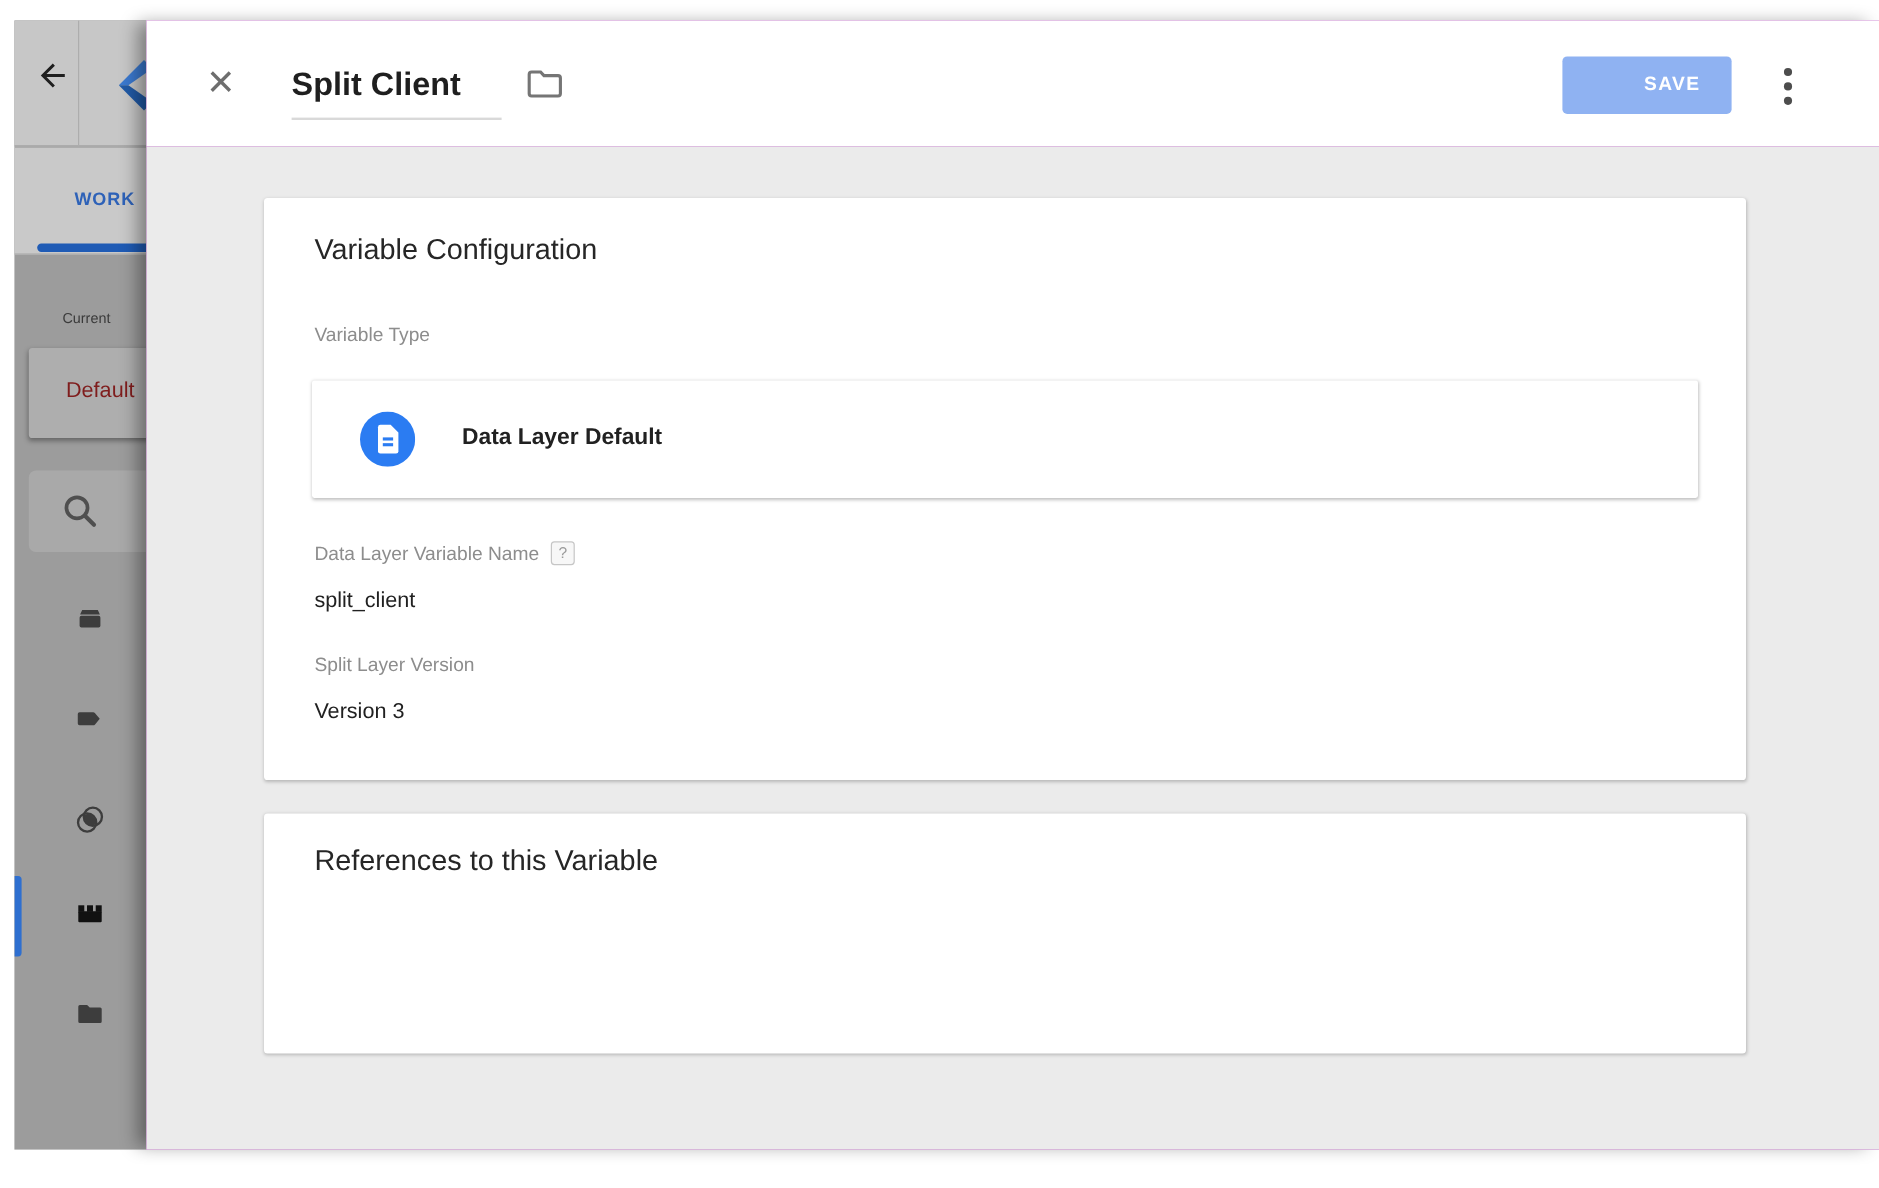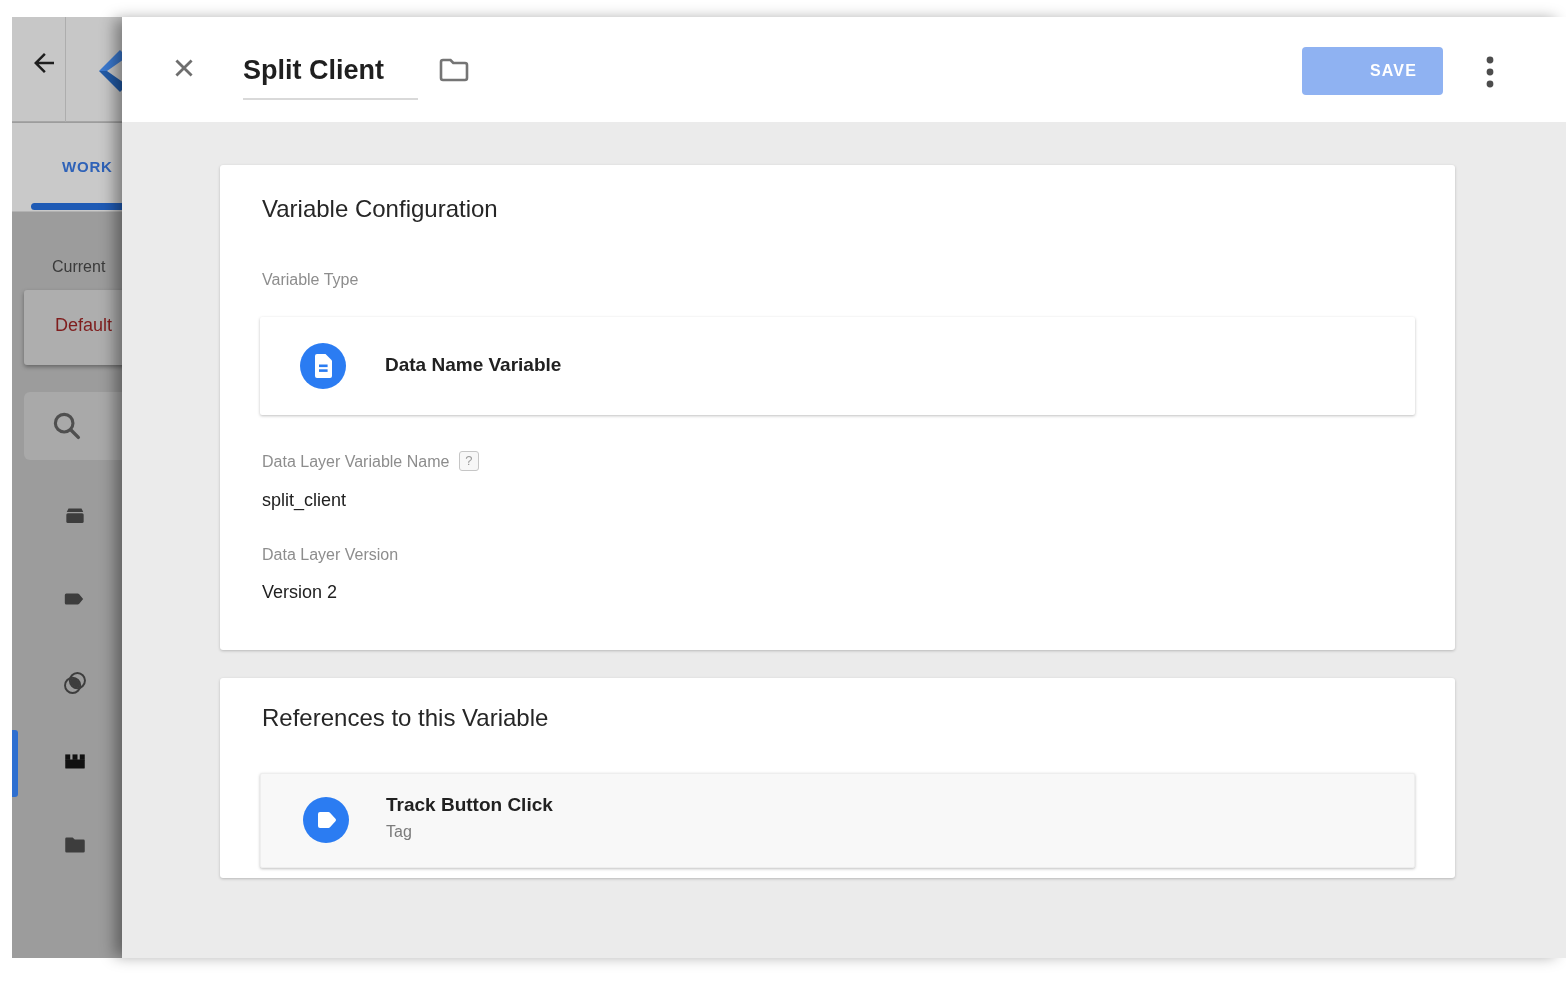--- a/index.html
+++ b/index.html
@@ -12,21 +12,21 @@
   
   #base{position:absolute;left:0;top:0;width:110px;height:100%;overflow:hidden;background:#9c9c9c;}
   #base-header{position:absolute;left:0;top:0;width:110px;height:105px;background:#c7c7c7;border-bottom:1px solid #a6a6a6;}
   #back-btn{position:absolute;left:17px;top:31px;width:30px;height:30px;cursor:pointer;}
   #header-vdivider{position:absolute;left:53px;top:0;width:1px;height:105px;background:#adadad;}
   #gtm-logo{position:absolute;left:83px;top:26px;width:56px;height:56px;}
   #tab-row{position:absolute;left:0;top:106px;width:110px;height:89px;background:#c9c9c9;border-bottom:1px solid #b2b2b2;padding-left:12px;}
   .tab-label{position:absolute;left:50px;top:35px;font-size:15px;font-weight:bold;letter-spacing:.8px;color:#2e62b8;white-space:nowrap;}
   #tab-indicator{position:absolute;left:19px;top:80px;width:91px;height:7px;background:#1f5bb5;border-radius:4px 0 0 4px;}
   #side-content{position:absolute;left:0;top:196px;width:110px;bottom:0;}
-  .current-label{position:absolute;left:40px;top:45px;font-size:16px;color:#3a3a3a;white-space:nowrap;}
+  .current-label{position:absolute;left:40px;top:45px;font-size:12px;color:#3a3a3a;white-space:nowrap;}
   .ws-card{position:absolute;left:12px;top:77px;width:104px;height:75px;background:#aeaeae;border-radius:3px 0 0 3px;
     box-shadow:0 2px 4px rgba(0,0,0,.35);}
   .ws-card span{position:absolute;left:31px;top:25px;font-size:18px;color:#7f1d1d;white-space:nowrap;}
   .search-box{position:absolute;left:12px;top:179px;width:104px;height:68px;background:#a9a9a9;border-radius:6px 0 0 6px;}
   .search-box svg{position:absolute;left:26px;top:17px;}
   .nav-item{position:absolute;left:50px;width:26px;height:26px;}
   .sel-bar{position:absolute;left:0;top:517px;width:6px;height:67px;background:#2e6fd0;border-radius:0 3px 3px 0;}
 
   
   #drawer{position:absolute;left:110px;top:0;right:0;bottom:0;background:#a21caf;
@@ -181,42 +181,32 @@
 
         <div class="row-card" id="type-row">
           <span class="row-icon" style="left:40px;top:26px">
             <svg width="46" height="46" viewBox="0 0 46 46">
               <circle cx="23" cy="23" r="23" fill="#2b7cf2"></circle>
               <path d="M17 11 h8.5 L32 17.5 V33 a2 2 0 0 1 -2 2 H17 a2 2 0 0 1 -2 -2 V13 a2 2 0 0 1 2 -2 z" fill="#fff"></path>
               <rect x="19" y="21.5" width="8.6" height="2.6" fill="#2b7cf2"></rect>
               <rect x="19" y="26.3" width="8.6" height="2.6" fill="#2b7cf2"></rect>
             </svg>
           </span>
-          <div class="row-title" style="top:37px">Data Name Variable</div>
+          <div class="row-title" style="top:37px">Data Layer Default</div>
         </div>
 
         <div class="field-label" style="top:286px">
           <span>Data Layer Variable Name</span><span class="help-box">?</span>
         </div>
         <div class="field-value" style="top:325px">split_client</div>
 
-        <div class="field-label" style="top:381px">Data Layer Version</div>
-        <div class="field-value" style="top:417px">Version 2</div>
+        <div class="field-label" style="top:381px">Split Layer Version</div>
+        <div class="field-value" style="top:417px">Version 3</div>
       </div>
 
       <div class="card" id="card-refs">
         <div class="card-heading" style="top:26px">References to this Variable</div>
 
-        <div class="row-card" id="ref-row">
-          <span class="row-icon" style="left:42px;top:23px">
-            <svg width="46" height="46" viewBox="0 0 46 46">
-              <circle cx="23" cy="23" r="23" fill="#2b7cf2"></circle>
-              <polygon points="17,17 25.5,17 31,23 25.5,29 17,29" fill="#fff" stroke="#fff" stroke-width="4" stroke-linejoin="round"></polygon>
-            </svg>
-          </span>
-          <div class="row-title" style="top:20px">Track Button Click</div>
-          <div class="row-sub" style="top:49px">Tag</div>
-        </div>
       </div>
 
     </div>
   </div>
 </div>
 
 </body></html>

